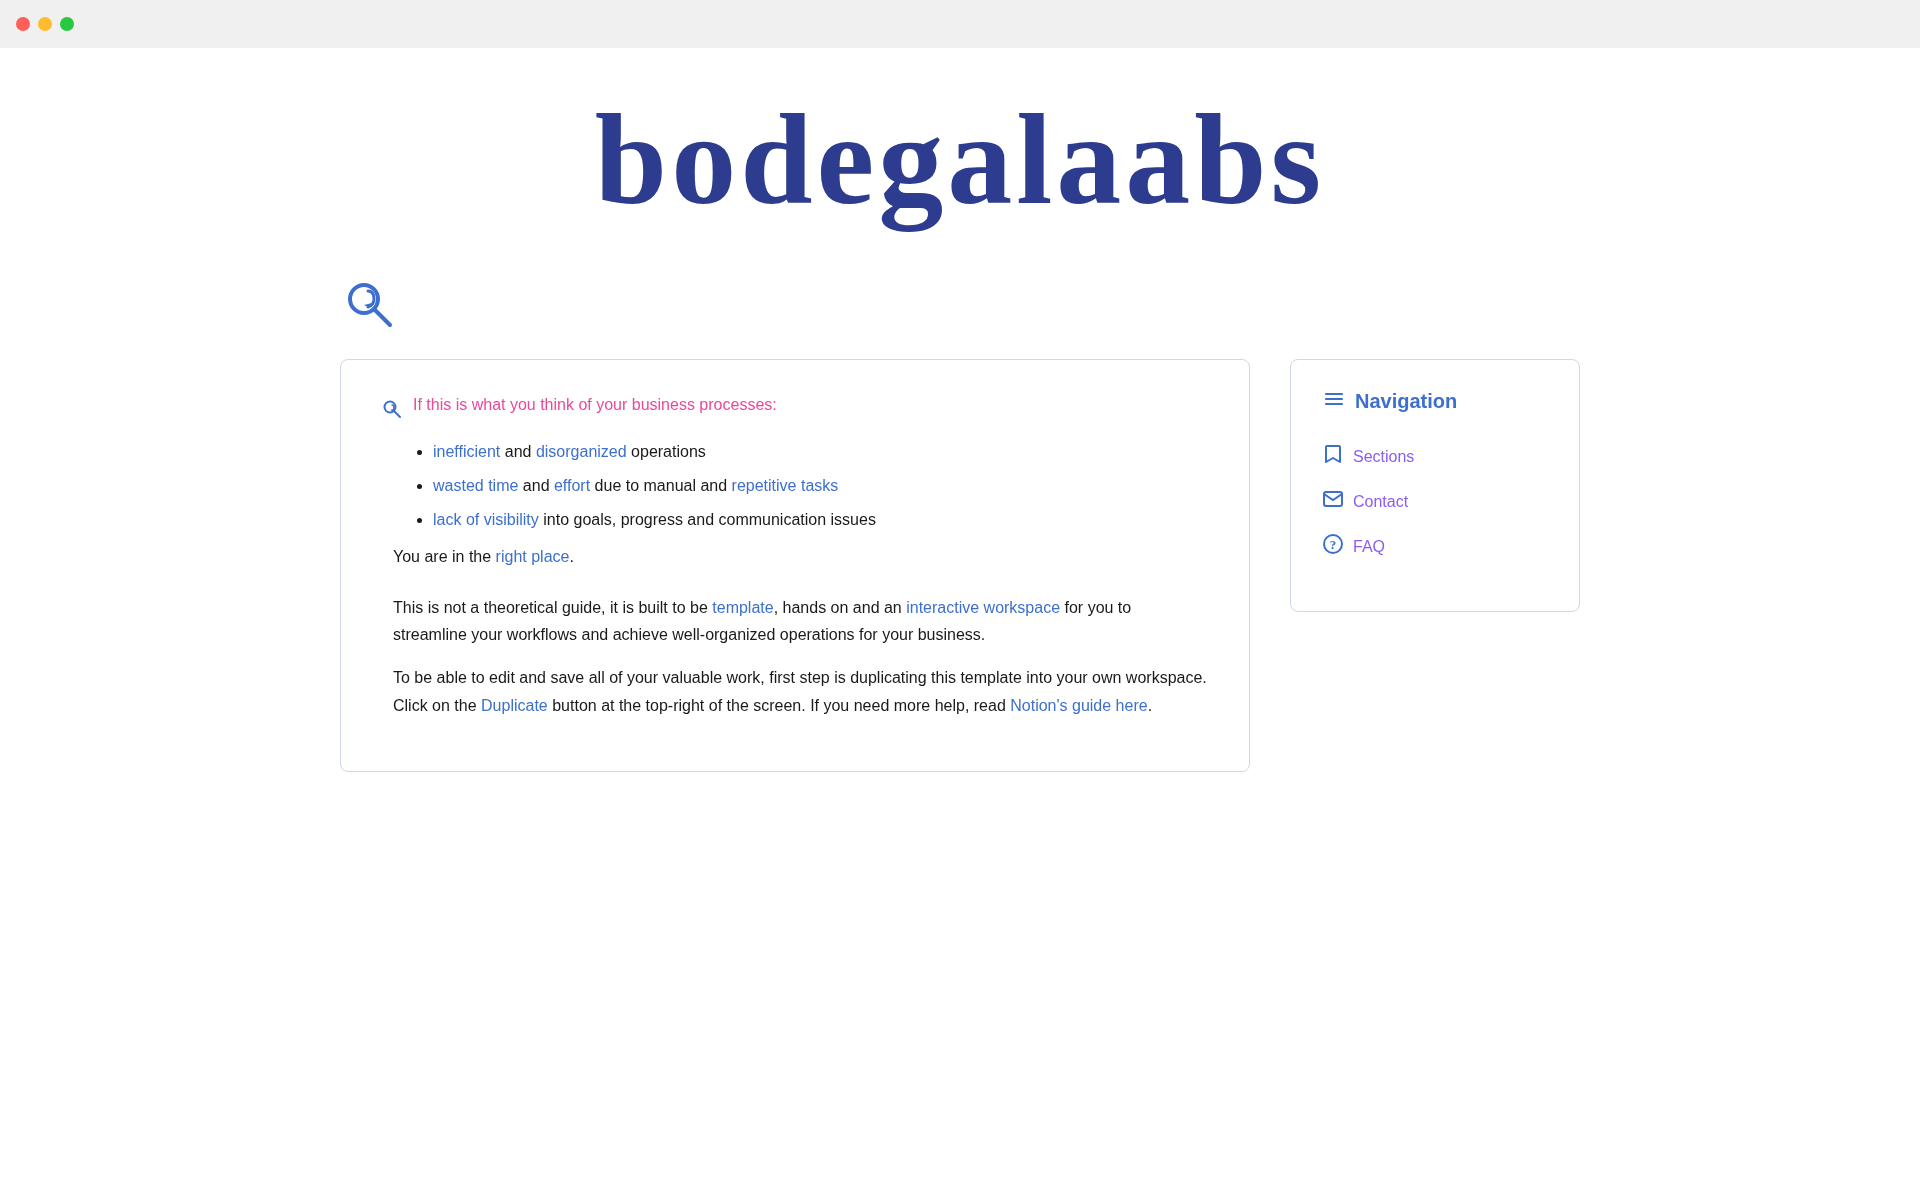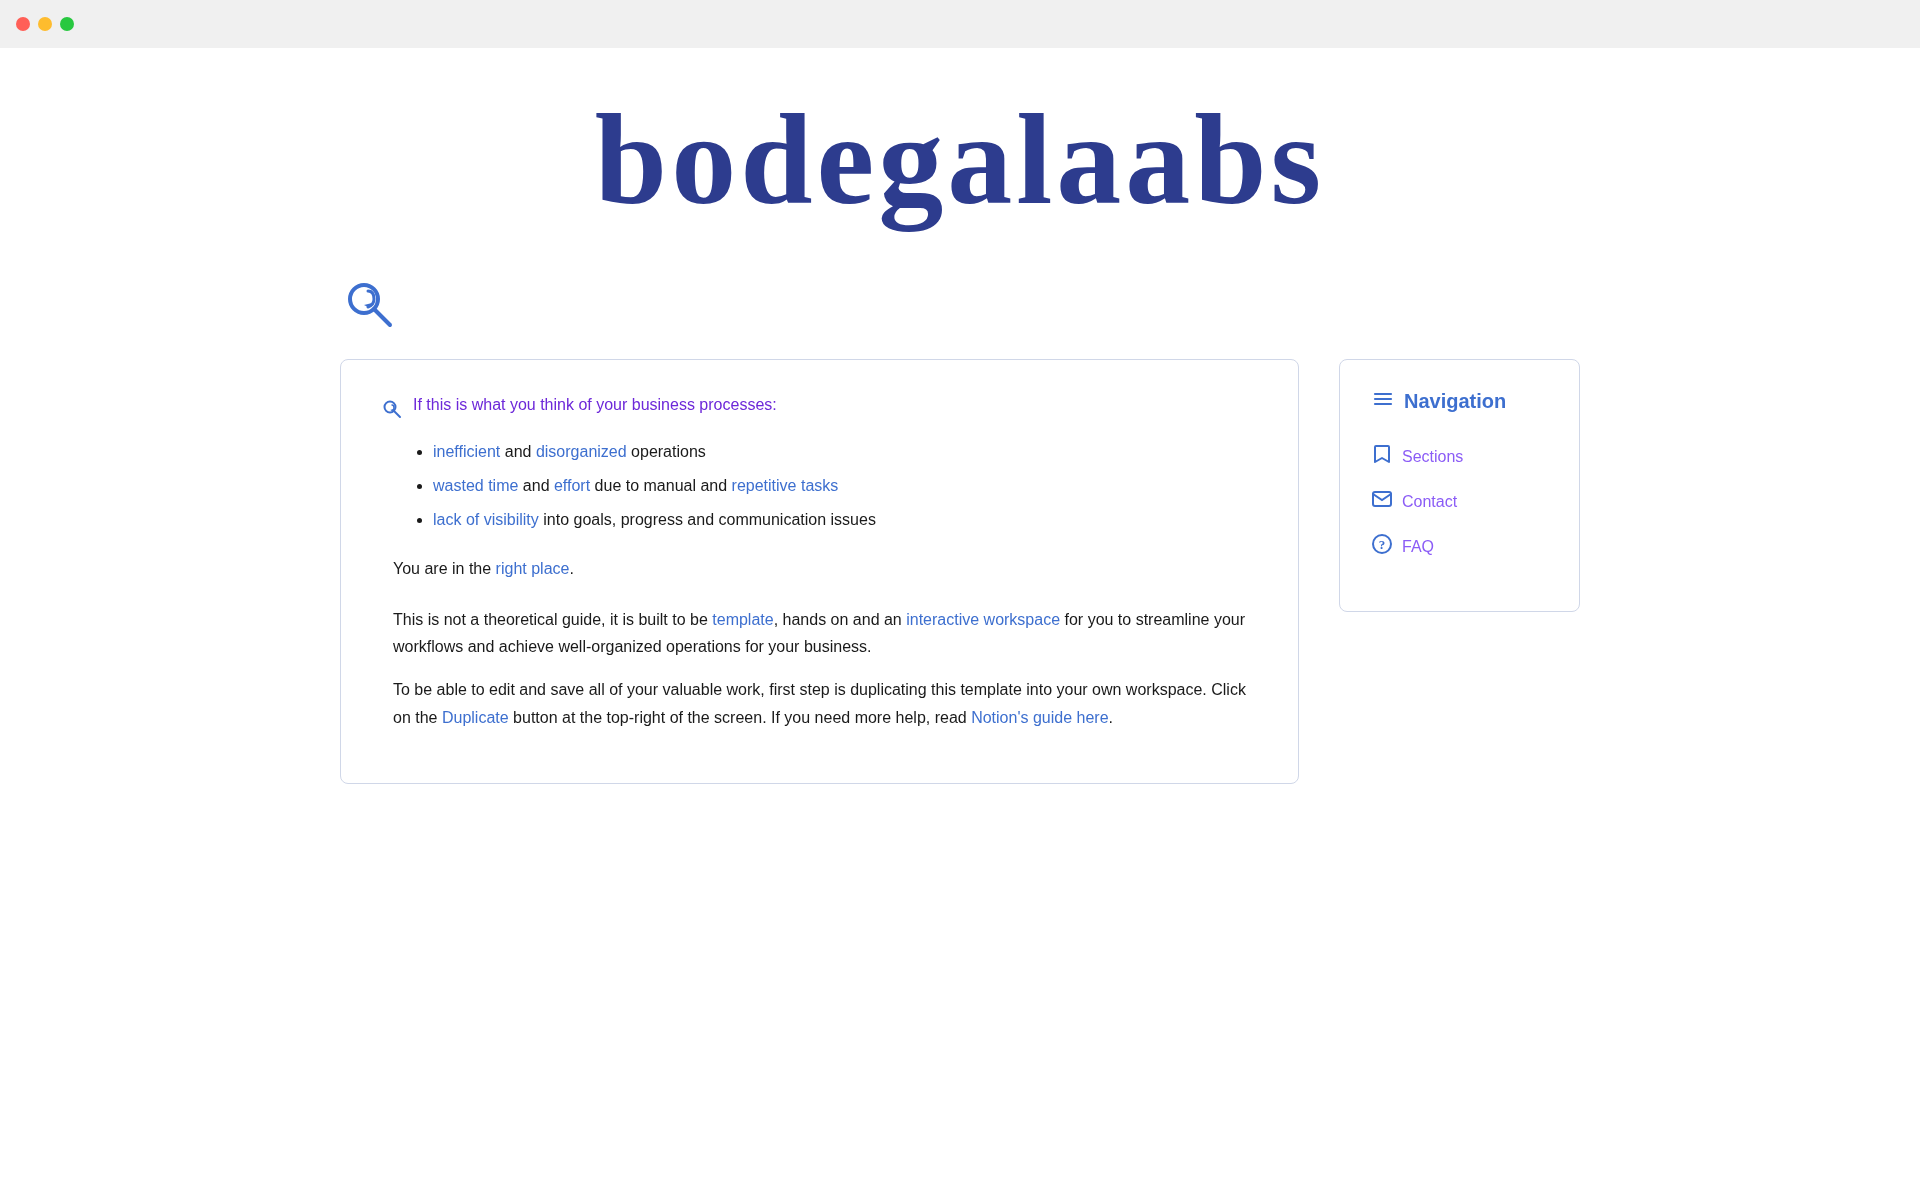--- a/index.html
+++ b/index.html
@@ -101,27 +101,27 @@
     }
 
     .inline-icon {
       color: #3d6fcf;
       flex-shrink: 0;
       margin-top: 2px;
     }
 
     .intro-text {
       font-size: 16px;
-      color: #6d28d9;
+      color: #ec4899;
     }
 
     .bullet-list {
       list-style: disc;
       padding-left: 52px;
-      margin-bottom: 28px;
+      margin-bottom: 16px;
     }
 
     .bullet-list li {
       font-size: 16px;
       color: #1a1a1a;
       margin-bottom: 10px;
       line-height: 1.5;
     }
 
     .link-blue {
@@ -138,21 +138,21 @@
 
     .paragraph {
       font-size: 16px;
       color: #1a1a1a;
       line-height: 1.7;
       margin-bottom: 16px;
       padding-left: 12px;
     }
 
     .nav-card {
-      width: 241px;
+      width: 290px;
       flex-shrink: 0;
       border: 1.5px solid #d0d7e8;
       border-radius: 8px;
       padding: 28px 32px 36px 32px;
       background: #fff;
     }
 
     .nav-header {
       display: flex;
       align-items: center;

